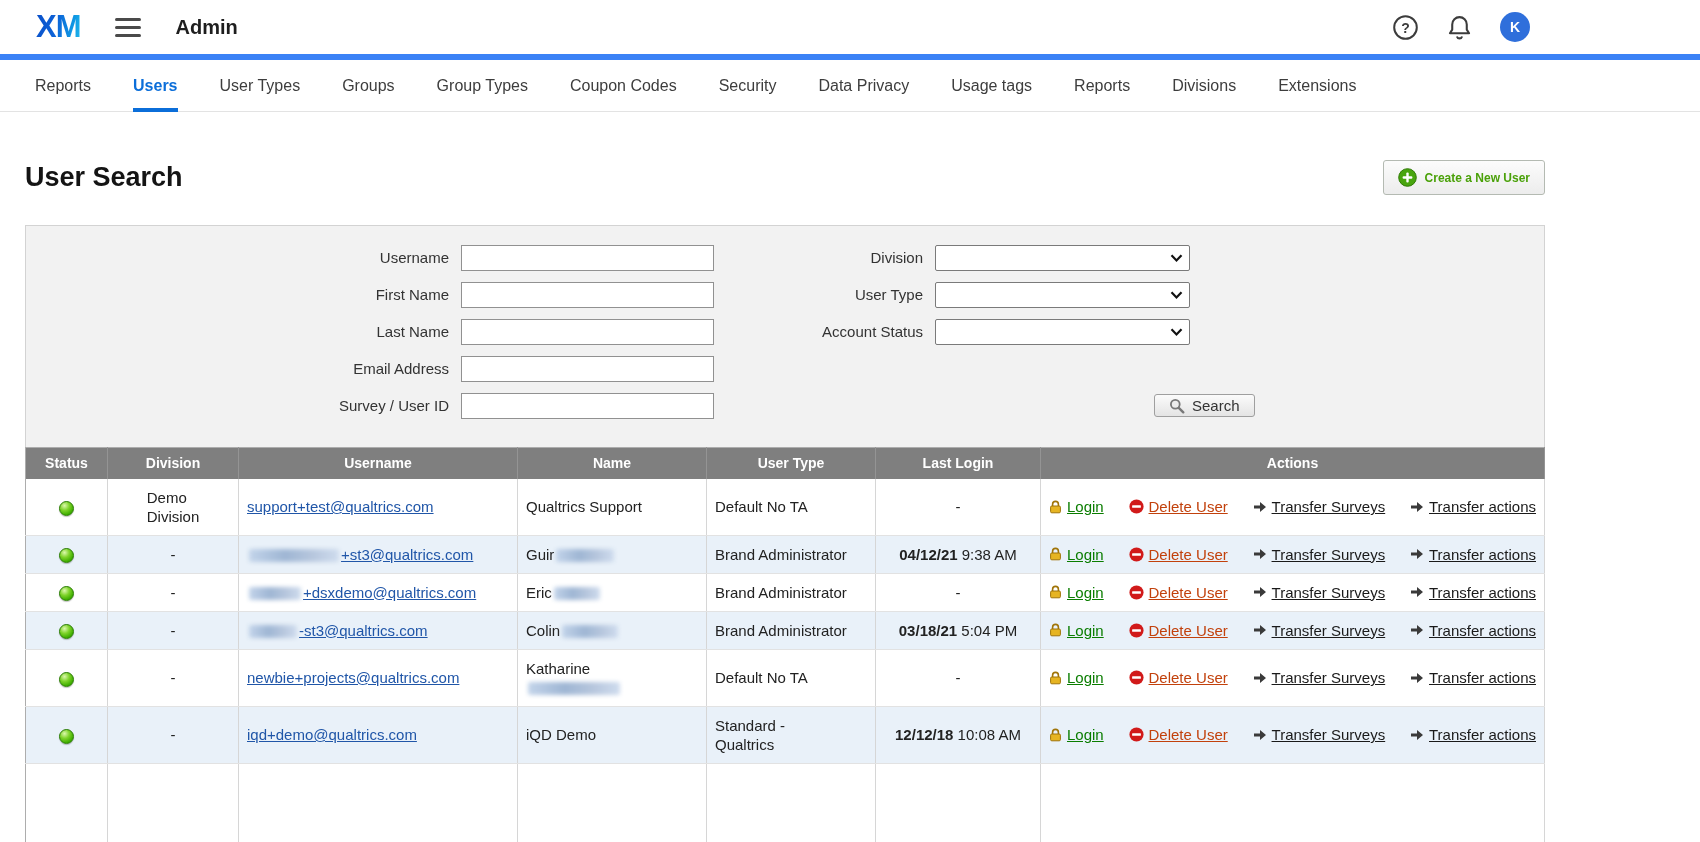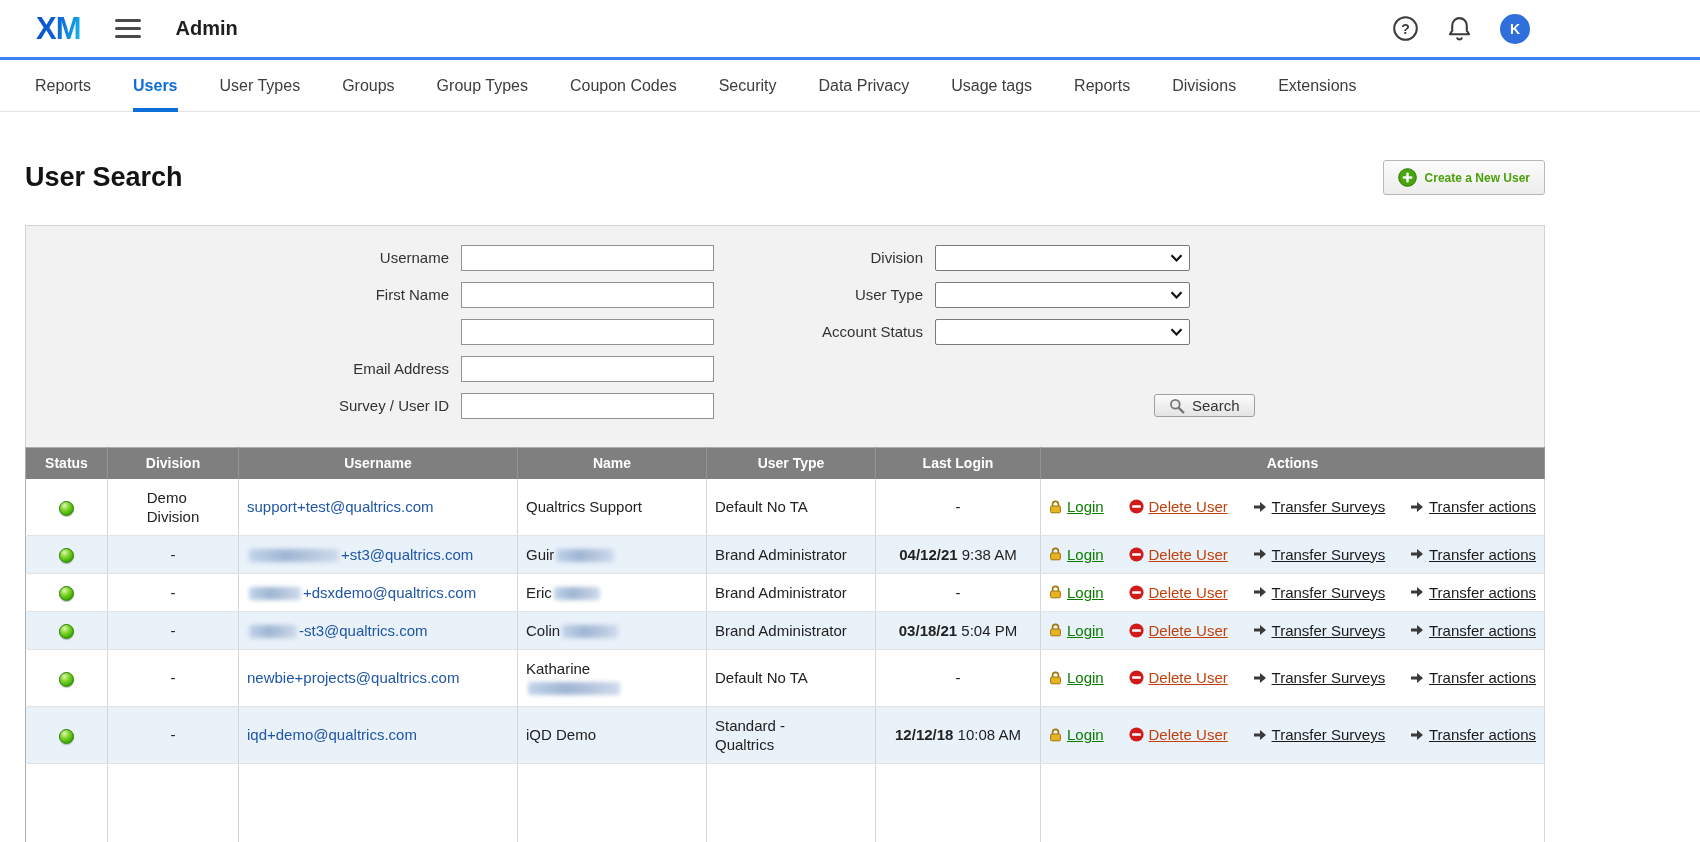--- a/index.html
+++ b/index.html
@@ -5,21 +5,21 @@
   * { box-sizing: border-box; }
   html,body { margin:0; padding:0; }
   body {
     width:1700px; height:842px; overflow:hidden;
     background:#fff; color:#222;
     font-family:"Liberation Sans", sans-serif;
   }
   
   .topbar {
     height:60px; display:flex; align-items:center;
-    padding:0 170px 0 36px; border-bottom:3px solid #3b82f6;
+    padding:0 170px 0 36px; border-bottom:6px solid #3b82f6;
   }
   .logo {
     font-weight:bold; font-size:31px; letter-spacing:-1px; cursor:pointer;
     background:linear-gradient(100deg,#0a4fc8 0%,#0d63d8 45%,#0f9ae4 80%,#25bdee 100%);
     -webkit-background-clip:text; background-clip:text; color:transparent;
   }
   .hamburger { margin-left:34px; cursor:pointer; padding:4px 0; }
   .hamburger div { width:26px; height:3px; background:#4a4a4a; border-radius:2px; margin:5px 0; }
   .app-title { margin-left:35px; font-size:20px; font-weight:bold; color:#1e1e1e; }
   .top-right { margin-left:auto; display:flex; align-items:center; gap:28px; }
@@ -95,21 +95,21 @@
   td.col-status, td.col-division, td.col-lastlogin { text-align:center; }
   td.col-username { padding-left:18px; }
   td.col-name { padding-left:20px; }
   td.col-usertype { padding-left:18px; }
   .pre { white-space:pre-line; display:inline-block; text-align:left; }
   .status-dot {
     display:inline-block; width:15px; height:15px; border-radius:50%;
     background:radial-gradient(circle at 35% 28%, #dcf8ad 0%, #7ed32a 38%, #3fae00 72%, #2c8a00 100%);
     border:1px solid #2e7d0a; box-shadow:0 1px 1px rgba(0,0,0,.25); vertical-align:middle;
   }
-  .ulink { cursor:pointer;margin-top:36px; }
+  .ulink { text-decoration:underline; cursor:pointer;margin-top:36px; }
   .user-link { color:#2056a8; }
   .blur {
     display:inline-block; height:13px; border-radius:2px; margin:0 2px;
     vertical-align:-2px; filter:blur(2px);
     background:linear-gradient(90deg,#c3d4ea,#9fb6d4 40%,#b6c6dd 70%,#cfdcee);
   }
   .login-date { font-weight:bold; }
   td.col-actions { padding:0 12px 0 18px; }
   .actions-flex { display:flex; align-items:center; justify-content:space-between; }
   .action { display:inline-flex; align-items:center; gap:5px; white-space:nowrap; cursor:pointer; }
@@ -181,20 +181,21 @@
       <span>Create a New User</span>
     </button>
   </div>
 
   <section class="panel">
     <div class="form-grid">
         <label class="f-label" style="grid-area: 1 / 1;">Username</label>
         <input class="f-input" type="text" style="grid-area: 1 / 2;">
         <label class="f-label" style="grid-area: 2 / 1;">First Name</label>
         <input class="f-input" type="text" style="grid-area: 2 / 2;">
+        <label class="f-label" style="grid-area: 3 / 1;">Last Name</label>
         <input class="f-input" type="text" style="grid-area: 3 / 2;">
         <label class="f-label" style="grid-area: 4 / 1;">Email Address</label>
         <input class="f-input" type="text" style="grid-area: 4 / 2;">
         <label class="f-label" style="grid-area: 5 / 1;">Survey / User ID</label>
         <input class="f-input" type="text" style="grid-area: 5 / 2;">
         <label class="f-label" style="grid-area: 1 / 3;">Division</label>
         <div class="select-wrap" style="grid-area: 1 / 4;"><select></select><span class="chev"><svg width="13" height="8" viewBox="0 0 13 8">
               <path d="M1.5 1.2 6.5 6.4 11.5 1.2" fill="none" stroke="#111" stroke-width="2.2"></path>
             </svg></span></div>
         <label class="f-label" style="grid-area: 2 / 3;">User Type</label>

